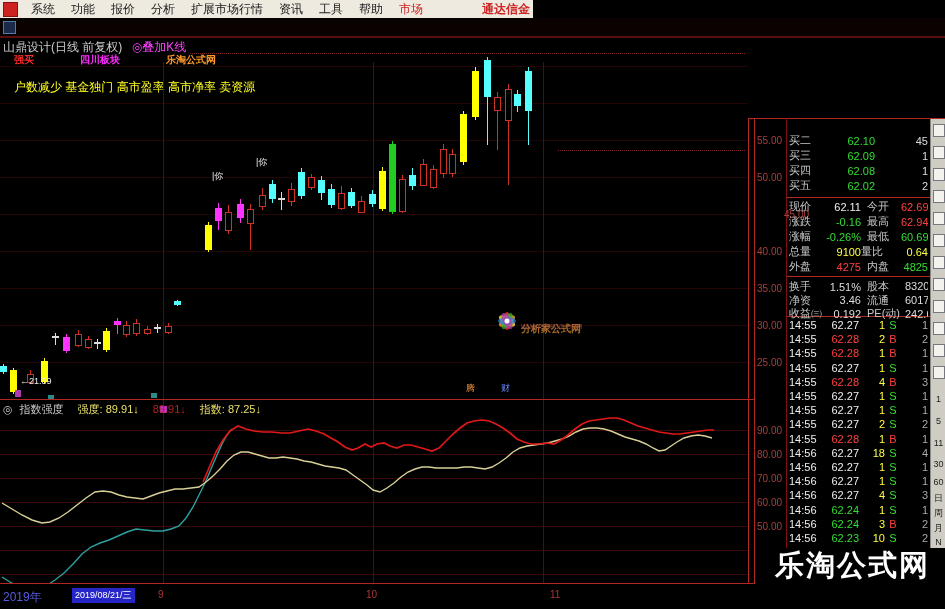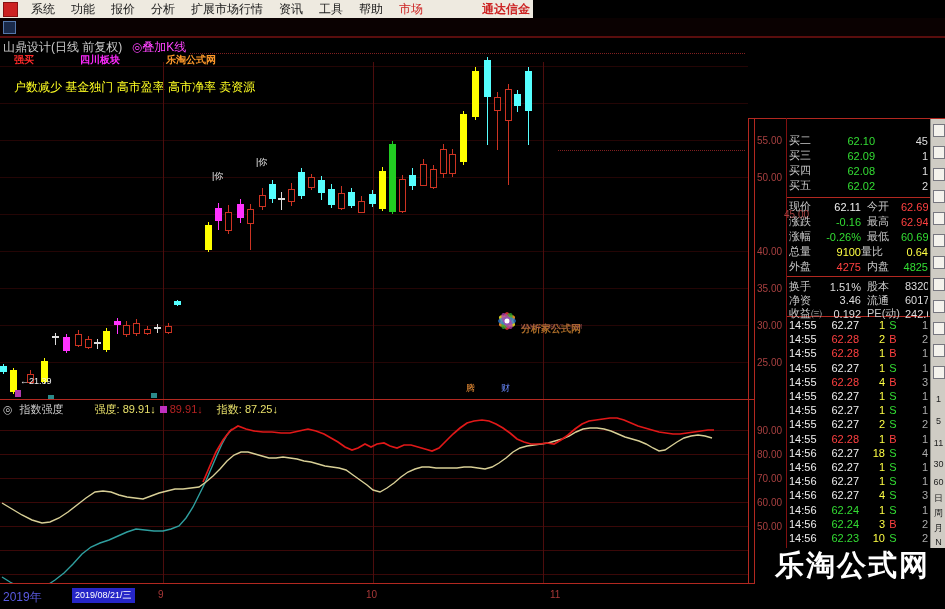--- a/index.html
+++ b/index.html
@@ -226,21 +226,21 @@
       <div class="marker" style="left: 160px; top: 406px; width: 7px; height: 7px; background: rgb(192, 48, 192);"></div>
     </div>
 
   <svg id="ind-svg" class="abs" style="left:0;top:400px;" width="754" height="184" viewBox="0 400 754 184">
     <polyline id="pl-cyan" fill="none" stroke-width="1.4" points="2,577 10,582 19,587 28,590 37,589 46,586 55,580 64,573 73,564 82,554 91,547 100,543 109,540 118,536 127,532 136,529 145,530 154,531 163,531 171,529 179,526 186,518 193,507 199,495 205,483 211,469 217,455 222,444 227,435 232,429" stroke="#2f9f9f"></polyline>
     <polyline id="pl-yellow" fill="none" stroke-width="1.4" points="2,503 12,509 22,515 32,520 42,523 50,522 59,518 68,512 77,505 86,498 95,492 103,491 111,492 119,495 127,497 135,498 143,499 151,496 159,493 167,491 175,489 183,489 191,488 199,487 206,482 213,476 220,469 227,461 234,455 241,452 248,452 255,454 262,456 269,458 276,458 283,457 290,458 297,459 304,461 311,462 318,464 325,466 332,467 339,468 346,470 353,475 360,480 367,485 373,490 380,492 387,488 394,483 401,477 408,472 415,469 422,467 429,467 436,468 443,468 450,468 457,468 464,467 471,467 478,468 485,469 492,467 499,463 506,458 513,452 520,448 527,446 534,445 541,444 548,443 555,441 562,439 569,436 576,432 583,429 590,428 597,428 604,429 611,431 618,434 625,437 632,439 639,441 646,444 653,448 659,451 665,450 671,446 677,442 684,438 691,436 698,435 705,436 712,438" stroke="#d8cf96"></polyline>
     <polyline id="pl-red" fill="none" stroke-width="1.7" points="203,482 209,468 216,452 223,440 230,431 238,426 246,429 254,431 263,432 272,432 281,433 290,433 299,431 308,429 316,431 324,434 331,438 338,442 345,447 352,450 358,448 365,444 371,447 377,444 384,443 390,446 397,448 404,445 411,445 418,447 425,449 432,451 439,448 446,441 453,434 460,428 467,423 474,421 482,420 489,421 496,424 503,428 510,433 517,439 524,442 531,444 539,444 547,443 554,444 561,440 568,435 575,429 582,424 589,421 596,420 603,419 610,418 617,418 624,420 631,423 638,426 645,428 652,430 659,432 666,433 673,434 680,434 687,433 694,432 701,431 708,430 714,430" stroke="#e01818"></polyline>
   </svg>
 
   <div class="ind-label abs">
-    <span>◎</span><span>指数强度</span><span id="ind-fields"><span style="color: rgb(232, 224, 106); margin-left: 24px;">强度: 89.91↓</span><span style="color: rgb(180, 34, 34); margin-left: 7px;">89.91↓</span><span style="color: rgb(232, 224, 106); margin-left: 7px;">指数: 87.25↓</span></span>
+    <span>◎</span><span>指数强度</span><span id="ind-fields"><span style="color: rgb(232, 224, 106); margin-left: 7px;">强度: 89.91↓</span><span style="color: rgb(180, 34, 34); margin-left: 7px;">89.91↓</span><span style="color: rgb(232, 224, 106); margin-left: 7px;">指数: 87.25↓</span></span>
   </div>
 
   <div class="sepline abs" style="left:0;top:399px;width:754px;height:1px;"></div>
   <div class="sepline abs" style="left:0;top:583px;width:754px;height:1px;"></div>
   <div class="sepline abs" style="left:0;top:604px;width:754px;height:1px;background:#7a1010;"></div>
   <div class="sepline abs" style="left:748px;top:118px;width:1px;height:466px;"></div>
   <div class="sepline abs" style="left:754px;top:118px;width:1px;height:466px;"></div>
   <div class="sepline abs" style="left:748px;top:118px;width:197px;height:1px;"></div>
   <div class="sepline abs" style="left:786px;top:118px;width:1px;height:440px;background:#801010;"></div>
   <div class="sepline abs" style="left:787px;top:197px;width:143px;height:1px;"></div>

